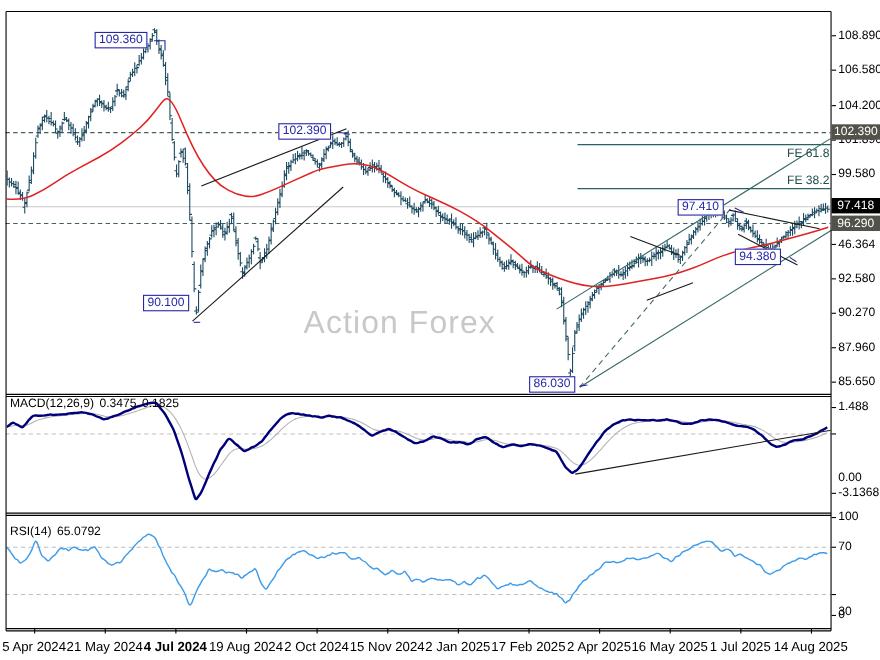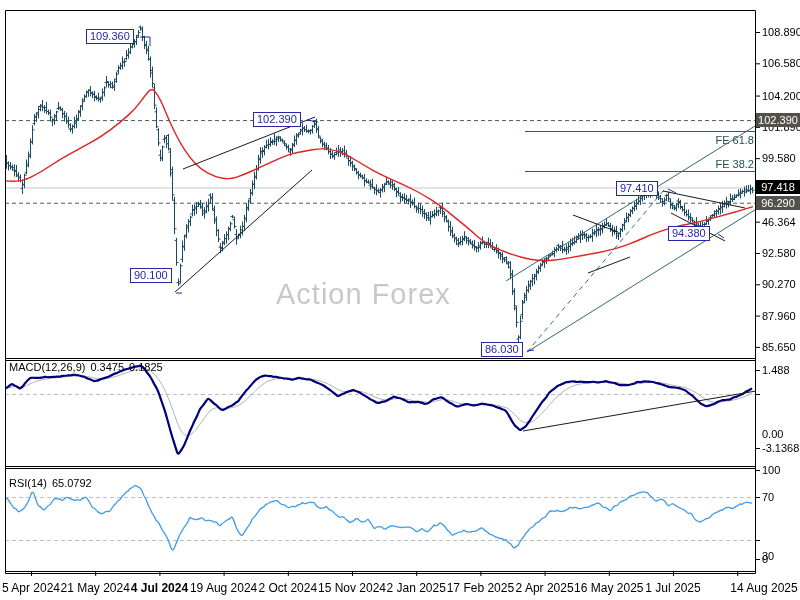--- a/index.html
+++ b/index.html
@@ -160,21 +160,21 @@
       <div class="date-label" style="left: 95.2px;">21 May 2024</div>
       <div class="date-label" style="left: 159.4px; font-weight: bold;">4 Jul 2024</div>
       <div class="date-label" style="left: 223.6px;">19 Aug 2024</div>
       <div class="date-label" style="left: 287.8px;">2 Oct 2024</div>
       <div class="date-label" style="left: 352px;">15 Nov 2024</div>
       <div class="date-label" style="left: 416.2px;">2 Jan 2025</div>
       <div class="date-label" style="left: 480.4px;">17 Feb 2025</div>
       <div class="date-label" style="left: 544.6px;">2 Apr 2025</div>
       <div class="date-label" style="left: 608.8px;">16 May 2025</div>
       <div class="date-label" style="left: 673px;">1 Jul 2025</div>
-      <div class="date-label" style="left: 764px;">14 Aug 2025</div>
+      <div class="date-label" style="left: 737px;">14 Aug 2025</div>
     </div>
   <div id="callouts">
       <div class="callout" style="left: 86px; top: 29px;">109.360</div>
       <div class="callout" style="left: 253px; top: 112px;">102.390</div>
       <div class="callout" style="left: 130px; top: 268px;">90.100</div>
       <div class="callout" style="left: 481px; top: 342px;">86.030</div>
       <div class="callout" style="left: 616px; top: 181px;">97.410</div>
       <div class="callout" style="left: 668px; top: 226px;">94.380</div>
     </div>
   <div id="fe-labels">

